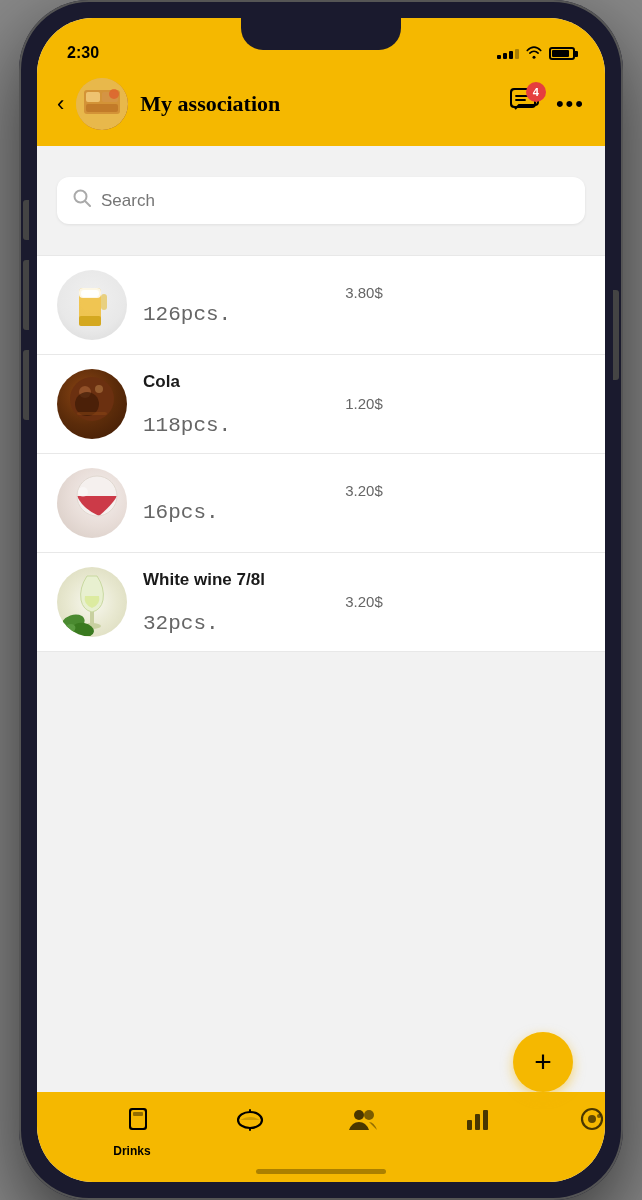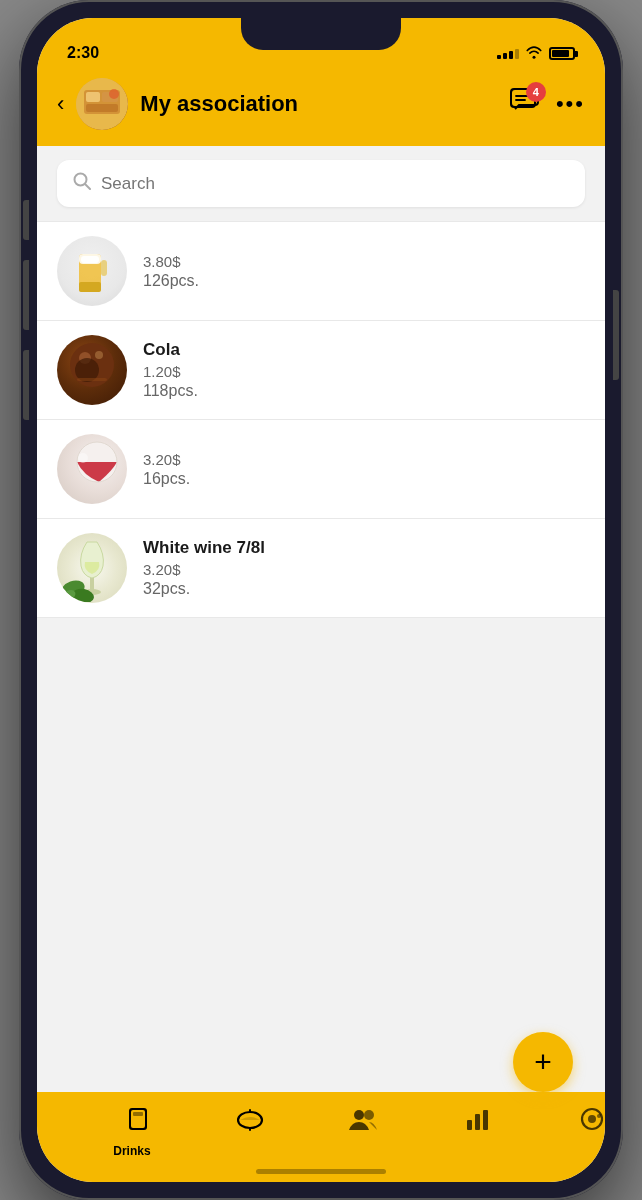--- a/index.html
+++ b/index.html
@@ -154,20 +154,21 @@
       align-items: center;
       justify-content: center;
       font-size: 22px;
     }
 
     .header-title {
       flex: 1;
       font-size: 22px;
       font-weight: 700;
       color: #000;
+      font-family: Liberation Serif, serif;
     }
 
     .header-actions {
       display: flex;
       align-items: center;
       gap: 14px;
     }
 
     .chat-btn {
       position: relative;
@@ -203,21 +204,21 @@
     .more-btn {
       font-size: 22px;
       color: #000;
       cursor: pointer;
       letter-spacing: 2px;
     }
 
     
     .search-container {
       background: #f2f2f2;
-      padding: 14px 20px;
+      padding: 31px 20px;
     }
 
     .search-box {
       background: #fff;
       border-radius: 12px;
       display: flex;
       align-items: center;
       padding: 12px 16px;
       gap: 10px;
       box-shadow: 0 1px 3px rgba(0,0,0,0.08);
@@ -294,25 +295,27 @@
       font-size: 17px;
       font-weight: 600;
       color: #1a1a1a;
       margin-bottom: 3px;
     }
 
     .item-price {
       font-size: 15px;
       color: #666;
       margin-bottom: 2px;
+      text-align: center;
     }
 
     .item-qty {
-      font-size: 16px;
+      font-size: 21px;
       color: #666;
+      font-family: Liberation Mono, monospace;
     }
 
     
     .fab {
       position: absolute;
       bottom: 90px;
       right: 32px;
       width: 60px;
       height: 60px;
       background: #F5B800;

